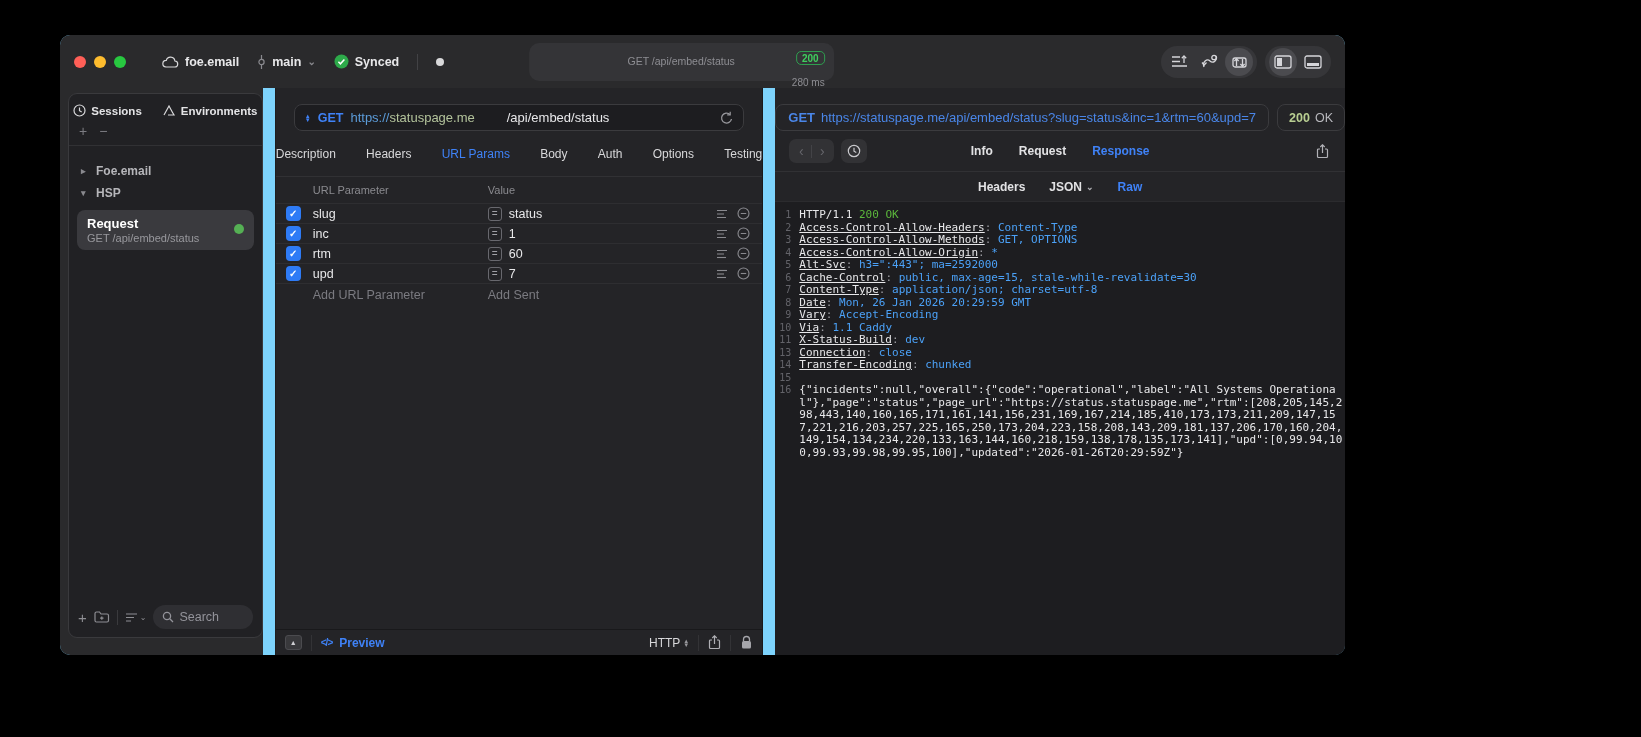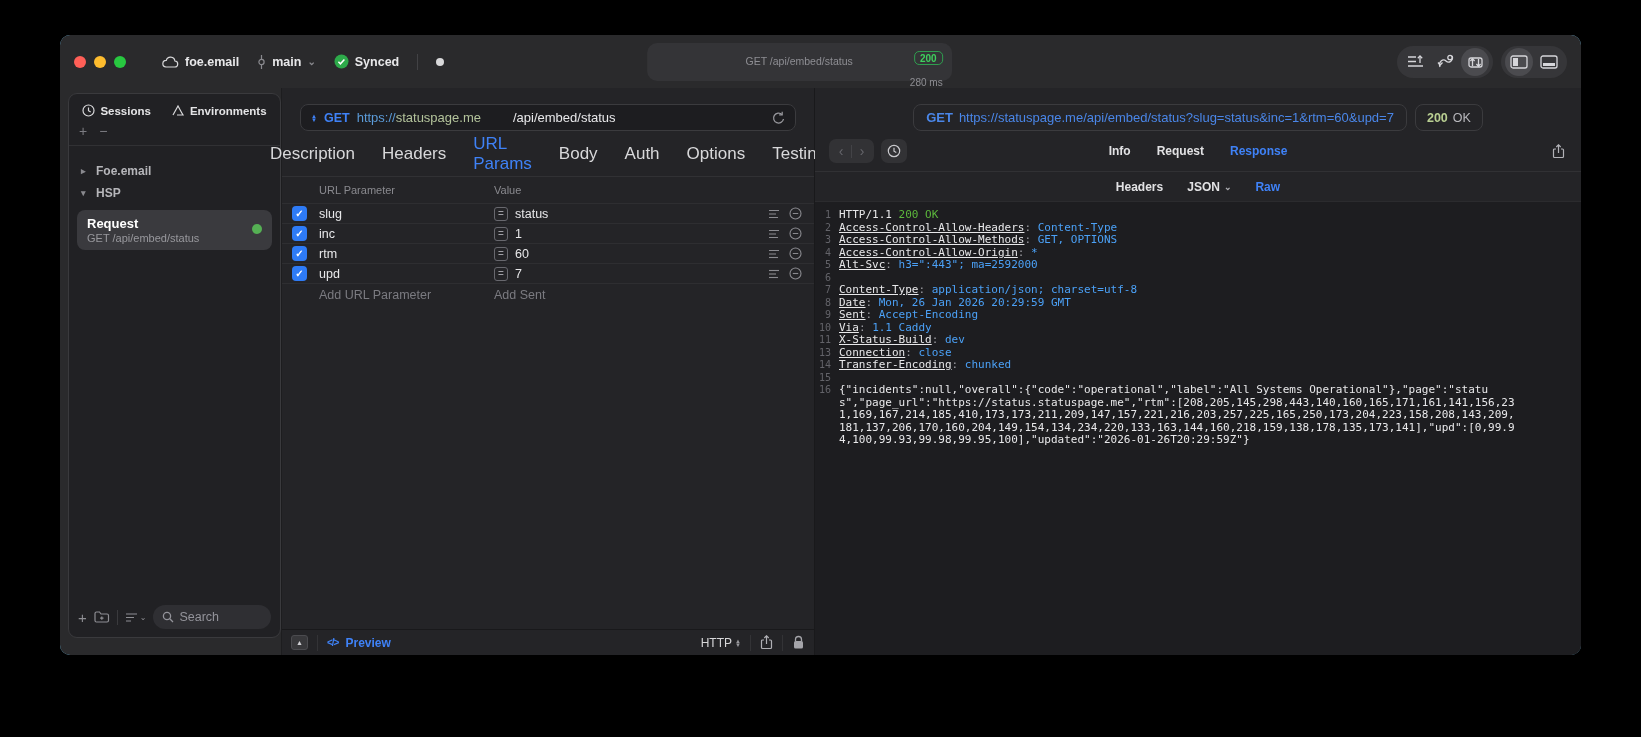--- a/index.html
+++ b/index.html
@@ -1,17 +1,17 @@
 <!DOCTYPE html>
 <html><head>
 <meta charset="utf-8">
 <style>
   * { margin:0; padding:0; box-sizing:border-box; }
   html,body { width:1641px; height:737px; background:#000; font-family:"Liberation Sans",sans-serif; overflow:hidden; }
-  .window { position:absolute; left:60px; top:35px; width:1521px; height:620px; background:#7dd3fc; border-radius:10px; overflow:hidden; }
+  .window { position:absolute; left:60px; top:35px; width:1285px; height:620px; background:#7dd3fc; border-radius:10px; overflow:hidden; }
 
   
   .titlebar { height:53px; display:flex; align-items:center; padding:0 14px; position:relative; background:#2a2a2c; }
   .traffic { display:flex; gap:8px; align-items:center; }
   .tl { width:12px; height:12px; border-radius:50%; }
   .tb-left { display:flex; align-items:center; gap:18px; margin-left:36px; font-size:12.5px; color:#e8e8ea; }
   .tb-item { display:flex; align-items:center; gap:6px; font-weight:600; }
   .tb-item svg { display:block; }
   .tb-sep { width:1px; height:16px; background:#424245; }
   .tb-dot { width:8px; height:8px; border-radius:50%; background:#d8d8da; }
@@ -24,21 +24,21 @@
   .pill-right { position:absolute; right:9px; top:4px; text-align:right; line-height:1.3; }
   .badge-200 { display:inline-block; border:1px solid #2f9e4f; color:#3fcf5e; border-radius:5px; font-size:10px; padding:0 5px; height:14px; line-height:13px; font-weight:600; }
   .pill-ms { font-size:10px; color:#8e8e93; margin-top:8px; }
 
   .tb-right { margin-left:auto; display:flex; gap:8px; align-items:center; }
   .tgroup { display:flex; align-items:center; background:#363639; border-radius:16px; height:32px; padding:0 4px; gap:2px; }
   .tbtn { width:28px; height:28px; border-radius:14px; display:flex; align-items:center; justify-content:center; color:#d6d6da; }
   .tbtn.active { background:#4b4b4f; }
 
   
-  .main { display:flex; height:567px; }
+  .main { display:flex; height:567px;gap:12px; }
 
   
   .sidebar { width:221px; padding:5px 0 17px 8px; background:#2a2a2c; }
   .sidebar-card { height:100%; background:#212124; border:1px solid #3a3a3d; border-radius:9px; display:flex; flex-direction:column; overflow:hidden; }
   .sb-tabs { display:flex; gap:20px; justify-content:center; padding:10px 0 6px; font-size:11.5px; font-weight:600; color:#e4e4e6; }
   .sb-tab { display:flex; align-items:center; gap:5px; }
   .sb-actions { display:flex; gap:12px; padding:0 10px 6px; color:#7c7c82; font-size:14px; border-bottom:1px solid #313134; }
   .sb-actions span { cursor:default; }
   .sb-tree { padding:14px 8px 0; font-size:12px; color:#b6b6ba; }
   .titem { display:flex; align-items:center; gap:7px; padding:4px 4px; font-weight:600; }
@@ -53,21 +53,21 @@
 
   
   .request-pane { width:534px; display:flex; flex-direction:column; background:#242427; border-left:1px solid #1d1d1f; border-right:1px solid #19191b; }
   .url-bar { margin:16px 18px 0; height:27px; background:#1d1d20; border:1px solid #3b3b3e; border-radius:8px; display:flex; align-items:center; padding:0 10px; gap:7px; font-size:13px; flex-shrink:0; }
   .stepper { display:flex; flex-direction:column; line-height:4px; font-size:6px; color:#3f82f7; }
   .method-get { color:#3f82f7; font-weight:700; font-size:12.5px; }
   .u-scheme { color:#5b9bd8; }
   .u-host { color:#b3c39b; }
   .u-path { color:#e8e8ea;margin-left:32px; }
   .refresh { margin-left:auto; color:#98989d; display:flex; }
-  .req-tabs { display:flex; justify-content:center; gap:27px; align-items:center; height:46px; border-bottom:1px solid #313134; font-size:17px; color:#d8d8da; flex-shrink:0; }
+  .req-tabs { display:flex; justify-content:space-between; gap:27px; align-items:center; height:46px; border-bottom:1px solid #313134; font-size:12px; color:#d8d8da; flex-shrink:0; }
   .rtab.active { color:#3f82f7; }
 
   .params { flex:1; font-size:12.5px; overflow:hidden; }
   .phead { display:flex; align-items:center; height:26px; color:#8a8a8f; font-size:11px; padding:0 12px 0 10px; }
   .phead .col-name { width:175px; margin-left:27px; }
   .prow { display:flex; align-items:center; height:20px; border-top:1px solid #2e2e31; padding:0 12px 0 10px; }
   .pcheck { width:15px; height:15px; border-radius:4px; background:#2e7bf6; color:#fff; font-size:10px; font-weight:700; display:flex; align-items:center; justify-content:center; margin-right:12px; flex-shrink:0; }
   .pname { width:175px; color:#e8e8ea; }
   .pval { flex:1; display:flex; gap:7px; align-items:center; color:#e8e8ea; }
   .eq { width:14px; height:14px; border:1px solid #68686e; border-radius:3px; color:#a0a0a6; font-size:10px; display:flex; align-items:center; justify-content:center; flex-shrink:0; }
@@ -514,32 +514,33 @@
           <div class="cline">
             <span class="lnum">4</span>
             <span class="lcontent"><span class="hname">Access-Control-Allow-Origin</span><span class="hsep">: </span><span class="hval">*</span></span>
           </div>
           <div class="cline">
             <span class="lnum">5</span>
             <span class="lcontent"><span class="hname">Alt-Svc</span><span class="hsep">: </span><span class="hval">h3=":443"; ma=2592000</span></span>
           </div>
           <div class="cline">
             <span class="lnum">6</span>
+            <span class="lcontent"><span class="hname">Cache-Control</span><span class="hsep">: </span><span class="hval">public, max-age=15, stale-while-revalidate=30</span></span>
           </div>
           <div class="cline">
             <span class="lnum">7</span>
             <span class="lcontent"><span class="hname">Content-Type</span><span class="hsep">: </span><span class="hval">application/json; charset=utf-8</span></span>
           </div>
           <div class="cline">
             <span class="lnum">8</span>
             <span class="lcontent"><span class="hname">Date</span><span class="hsep">: </span><span class="hval">Mon, 26 Jan 2026 20:29:59 GMT</span></span>
           </div>
           <div class="cline">
             <span class="lnum">9</span>
-            <span class="lcontent"><span class="hname">Sent</span><span class="hsep">: </span><span class="hval">Accept-Encoding</span></span>
+            <span class="lcontent"><span class="hname">Vary</span><span class="hsep">: </span><span class="hval">Accept-Encoding</span></span>
           </div>
           <div class="cline">
             <span class="lnum">10</span>
             <span class="lcontent"><span class="hname">Via</span><span class="hsep">: </span><span class="hval">1.1 Caddy</span></span>
           </div>
           <div class="cline">
             <span class="lnum">11</span>
             <span class="lcontent"><span class="hname">X-Status-Build</span><span class="hsep">: </span><span class="hval">dev</span></span>
           </div>
           <div class="cline">

